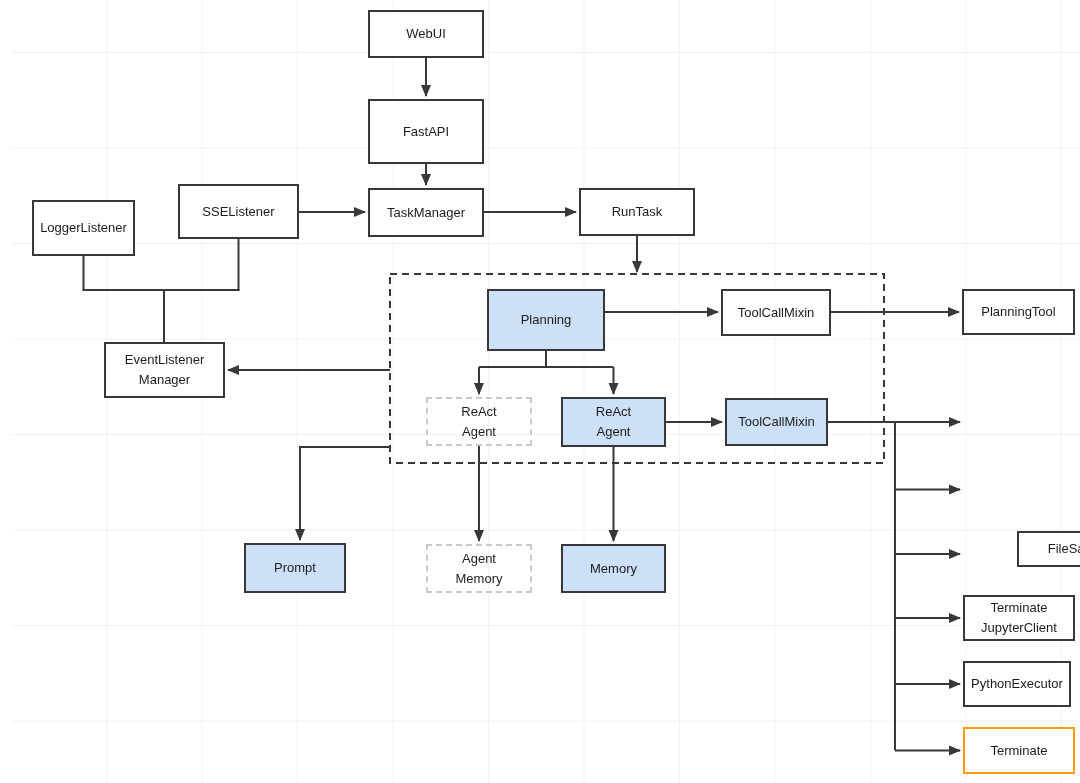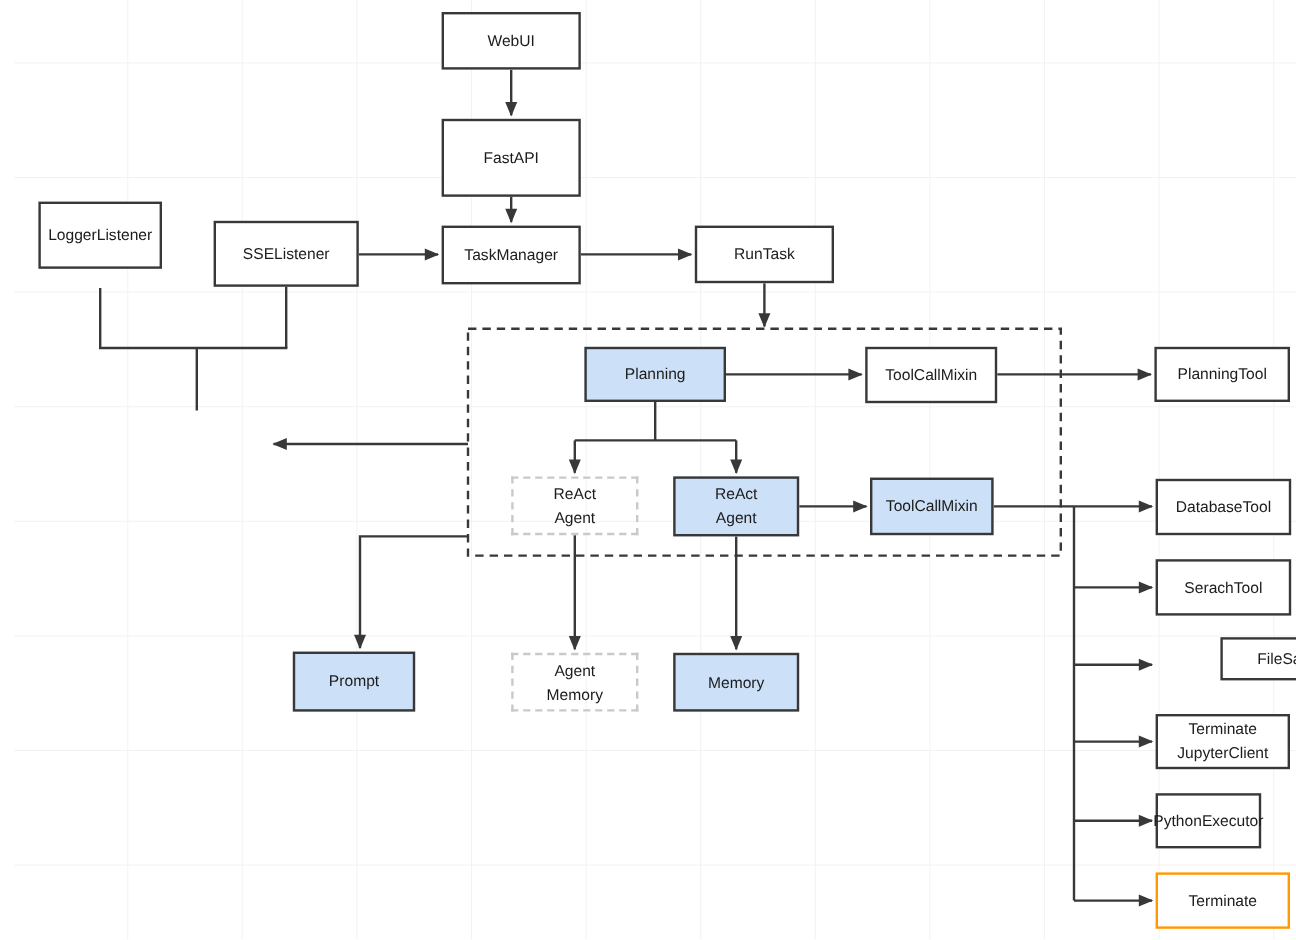--- a/index.html
+++ b/index.html
@@ -91,30 +91,34 @@
   </div>
 
   <div class="node" style="left:356px;top:188px;width:116px;height:49px">
     <span>TaskManager</span>
   </div>
 
   <div class="node" style="left:567px;top:188px;width:116px;height:48px">
     <span>RunTask</span>
   </div>
 
-  <div class="node" style="left:20px;top:168px;width:103px;height:56px">
+  <div class="node" style="left:20px;top:200px;width:103px;height:56px">
     <span>LoggerListener</span>
   </div>
 
   <div class="node" style="left:166px;top:184px;width:121px;height:55px">
     <span>SSEListener</span>
   </div>
 
+  <div class="node" style="left:92px;top:342px;width:121px;height:56px">
+    <span>EventListener</span>
+    <span>Manager</span>
+  </div>
 
-  <div class="node blue" style="left:475px;top:289px;width:118px;height:46px">
+  <div class="node blue" style="left:475px;top:289px;width:118px;height:62px">
     <span>Planning</span>
   </div>
 
   <div class="node" style="left:709px;top:289px;width:110px;height:47px">
     <span>ToolCallMixin</span>
   </div>
 
   <div class="node ghost" style="left:414px;top:397px;width:106px;height:49px">
     <span>ReAct</span>
     <span>Agent</span>
@@ -126,38 +130,32 @@
   </div>
 
   <div class="node blue" style="left:713px;top:398px;width:103px;height:48px">
     <span>ToolCallMixin</span>
   </div>
 
   <div class="node" style="left:950px;top:289px;width:113px;height:46px">
     <span>PlanningTool</span>
   </div>
 
-  <div class="node" style="left:951px;top:399px;width:113px;height:47px">
-    <span>DatabaseTool</span>
-  </div>
 
-  <div class="node" style="left:951px;top:466px;width:113px;height:47px">
-    <span>SerachTool</span>
-  </div>
 
   <div class="node" style="left:1005px;top:531px;width:112px;height:36px">
     <span>FileSave</span>
   </div>
 
   <div class="node" style="left:951px;top:595px;width:112px;height:46px">
     <span>Terminate</span>
     <span>JupyterClient</span>
   </div>
 
-  <div class="node" style="left:951px;top:661px;width:88px;height:46px">
+  <div class="node" style="left:951px;top:661px;width:108px;height:46px">
     <span>PythonExecutor</span>
   </div>
 
   <div class="node terminate" style="left:951px;top:727px;width:112px;height:47px">
     <span>Terminate</span>
   </div>
 
   <div class="node blue" style="left:232px;top:543px;width:102px;height:50px">
     <span>Prompt</span>
   </div>

